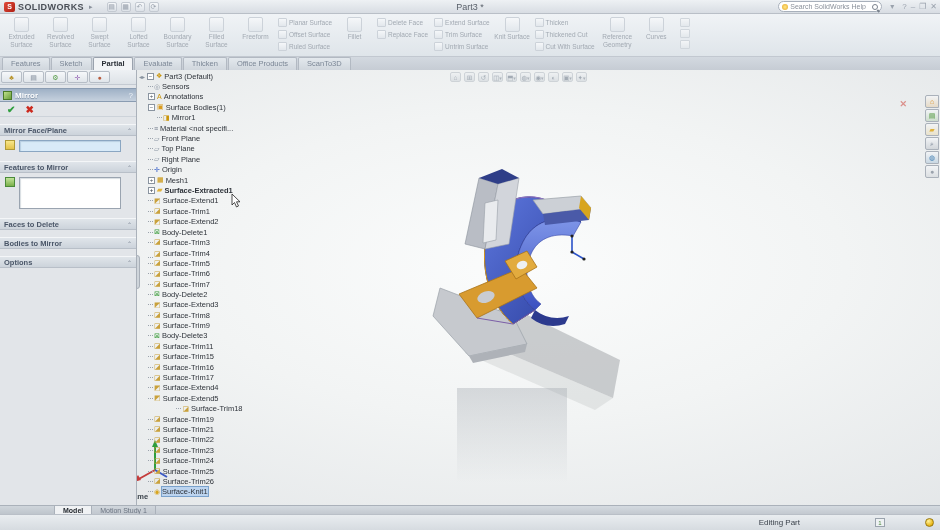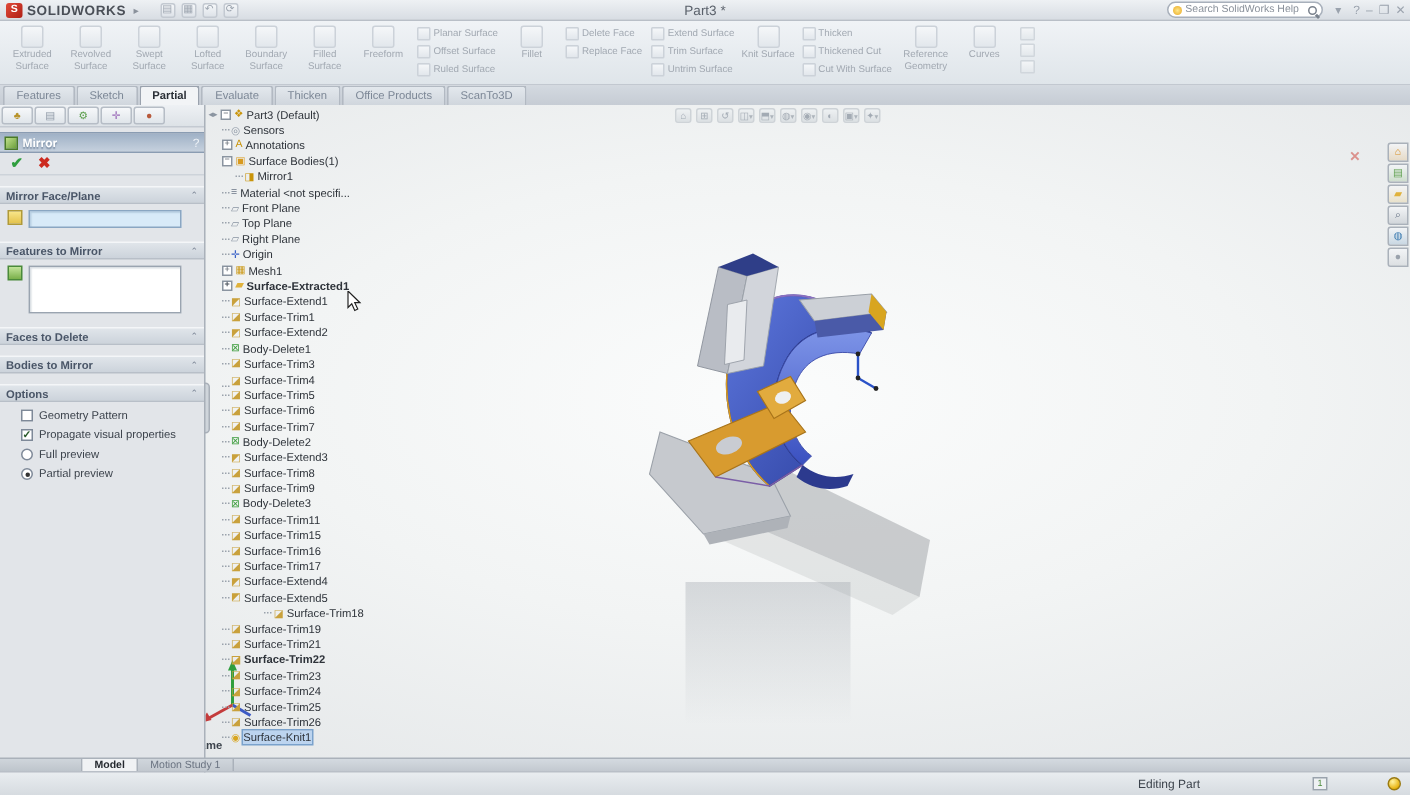--- a/index.html
+++ b/index.html
@@ -539,21 +539,21 @@
       <div class="trow" style="padding-left: 9px;">
         <div class="tick"></div>
         <div class="gl" style="color: rgb(201, 161, 60);">◪</div>
         <div class="lab">Surface-Trim19</div>
       </div>
       <div class="trow" style="padding-left: 9px;">
         <div class="tick"></div>
         <div class="gl" style="color: rgb(201, 161, 60);">◪</div>
         <div class="lab">Surface-Trim21</div>
       </div>
-      <div class="trow" style="padding-left: 9px; font-weight: bold;">
+      <div class="trow" style="padding-left: 9px;">
         <div class="tick"></div>
         <div class="gl" style="color: rgb(201, 161, 60);">◪</div>
         <div class="lab">Surface-Trim22</div>
       </div>
       <div class="trow" style="padding-left: 9px;">
         <div class="tick"></div>
         <div class="gl" style="color: rgb(201, 161, 60);">◪</div>
         <div class="lab">Surface-Trim23</div>
       </div>
       <div class="trow" style="padding-left: 9px;">
@@ -626,38 +626,20 @@
 
   <div class="grp-h">
     <span class="gt">Bodies to Mirror</span>
     <span class="chev">⌃</span>
   </div>
 
   <div class="grp-h">
     <span class="gt">Options</span>
     <span class="chev">⌃</span>
   </div>
-  <div class="opt-rows">
-      <div class="opt">
-        <div class="cbox"></div>
-        <div>Geometry Pattern</div>
-      </div>
-      <div class="opt">
-        <div class="cbox">✓</div>
-        <div>Propagate visual properties</div>
-      </div>
-      <div class="opt">
-        <div class="rbtn"></div>
-        <div>Full preview</div>
-      </div>
-      <div class="opt">
-        <div class="rbtn sel"></div>
-        <div>Partial preview</div>
-      </div>
-    </div>
 
   <div class="splitter"></div>
 </div>
 
 <div class="bottomtabs">
   <div class="bt-grip"></div>
   <div style="display:flex;">
       <div class="btab active">Model</div>
       <div class="btab">Motion Study 1</div>
     </div>

